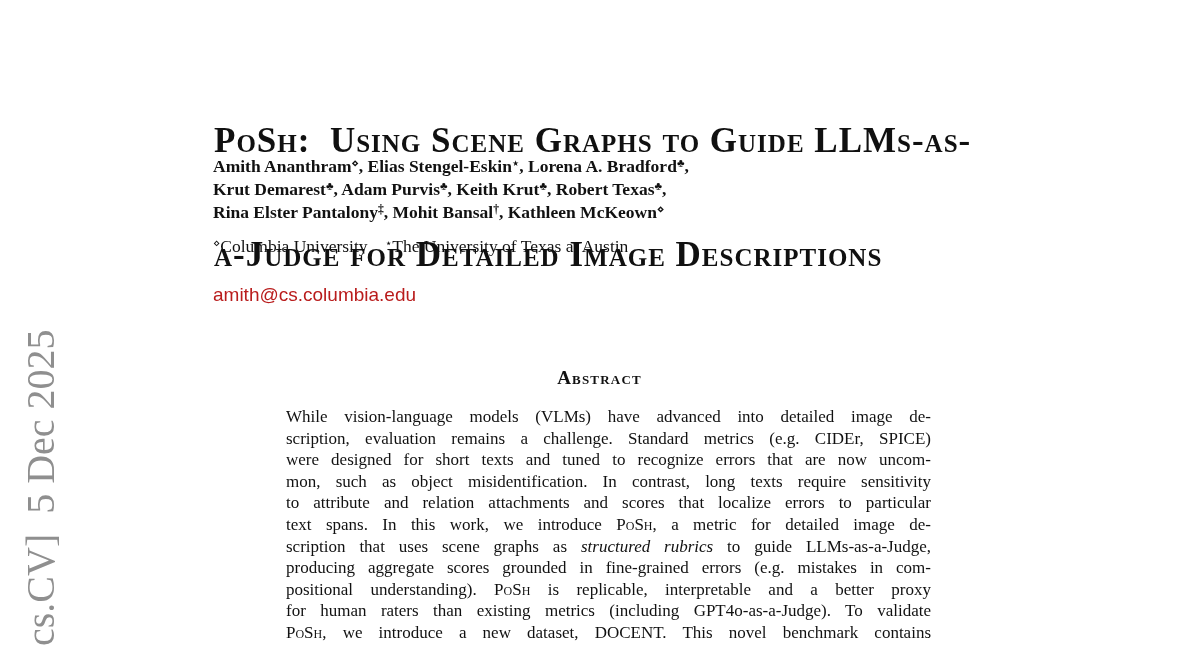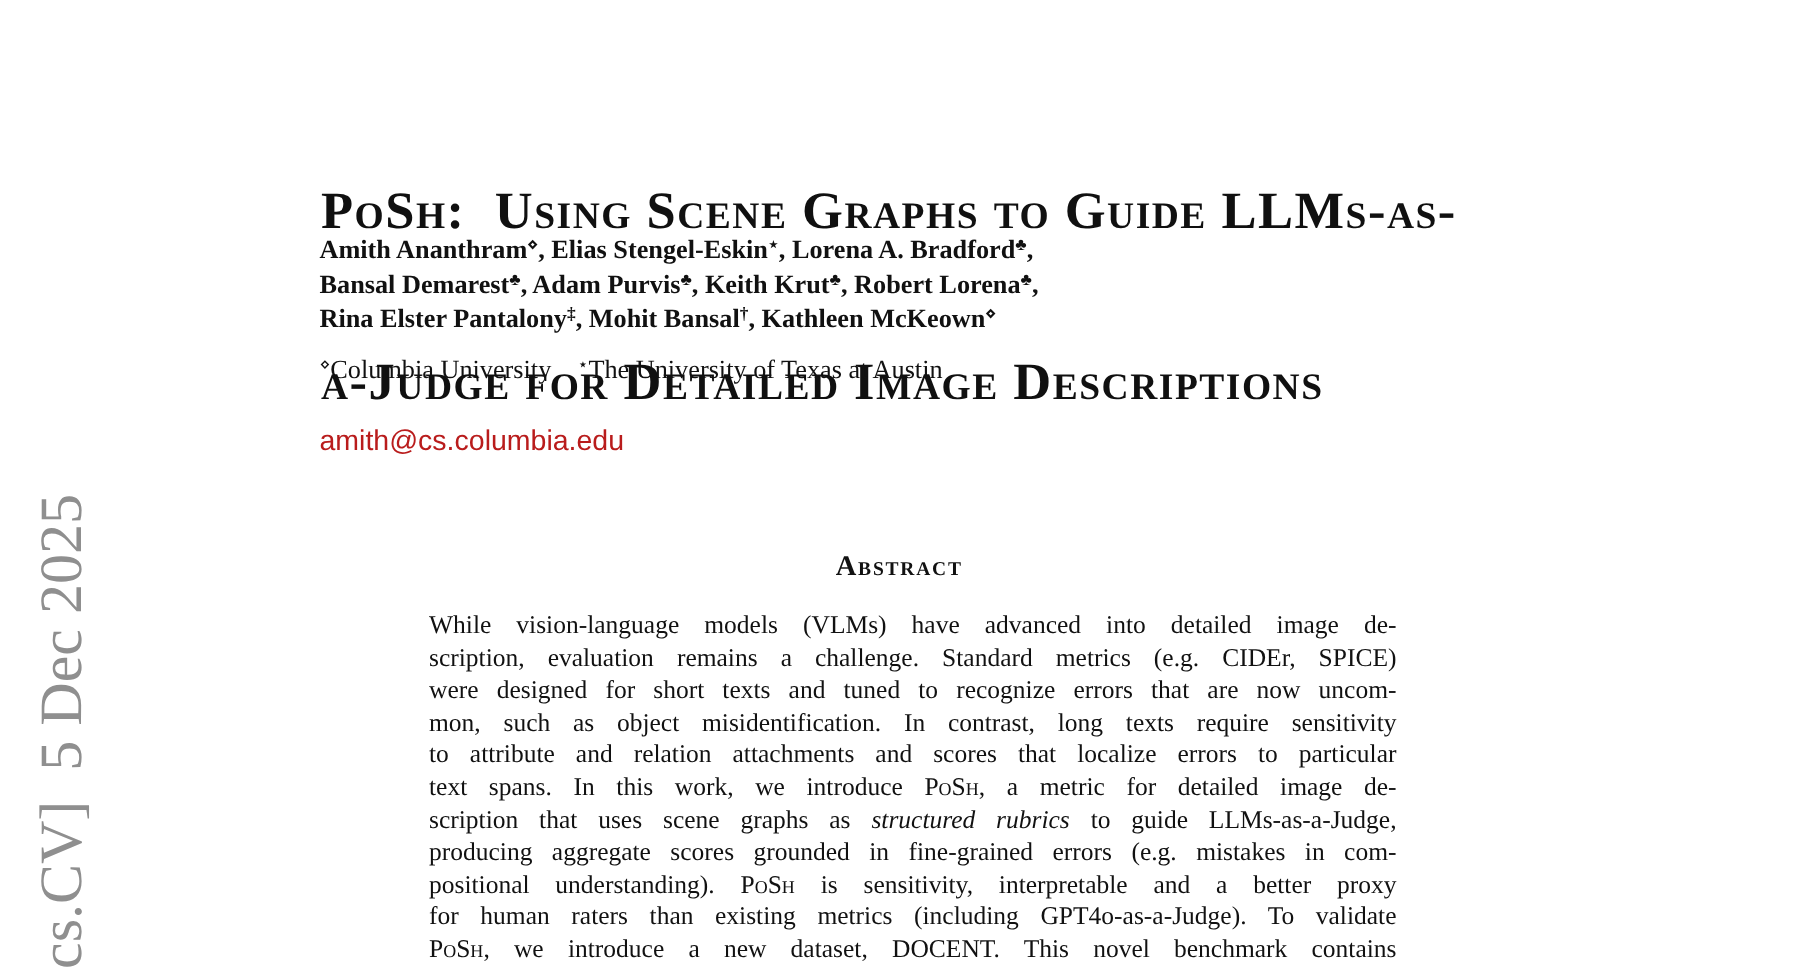--- a/index.html
+++ b/index.html
@@ -84,39 +84,39 @@
 
   <div class="watermark">cs.CV]  5 Dec 2025</div>
 
   <div class="title">
     <div class="title-line">PoSh:  Using Scene Graphs to Guide LLMs-as-</div>
     <div class="title-line">a-Judge for Detailed Image Descriptions</div>
   </div>
 
   <div class="authors">
     <div class="author-line"><span>Amith Ananthram</span><span class="sup">⋄</span><span>, Elias Stengel-Eskin</span><span class="sup">⋆</span><span>, Lorena A. Bradford</span><span class="sup">♣</span><span>,</span></div>
-    <div class="author-line"><span>Bansal Demarest</span><span class="sup">♣</span><span>, Adam Purvis</span><span class="sup">♣</span><span>, Keith Krut</span><span class="sup">♣</span><span>, Robert Lorena</span><span class="sup">♣</span><span>,</span></div>
+    <div class="author-line"><span>Krut Demarest</span><span class="sup">♣</span><span>, Adam Purvis</span><span class="sup">♣</span><span>, Keith Krut</span><span class="sup">♣</span><span>, Robert Texas</span><span class="sup">♣</span><span>,</span></div>
     <div class="author-line"><span>Rina Elster Pantalony</span><span class="sup">‡</span><span>, Mohit Bansal</span><span class="sup">†</span><span>, Kathleen McKeown</span><span class="sup">⋄</span></div>
   </div>
 
   <div class="affils">
     <div class="affil-line"><span class="sup">⋄</span><span>Columbia University</span><span>    </span><span class="sup">⋆</span><span>The University of Texas at Austin</span></div>
   </div>
 
   <div class="email">amith@cs.columbia.edu</div>
 
   <div class="abstract-head">Abstract</div>
 
   <div class="abstract">
     <div class="abs-line"><span>While vision-language models (VLMs) have advanced into detailed image de-</span></div>
     <div class="abs-line"><span>scription, evaluation remains a challenge. Standard metrics (e.g. CIDEr, SPICE)</span></div>
     <div class="abs-line"><span>were designed for short texts and tuned to recognize errors that are now uncom-</span></div>
     <div class="abs-line"><span>mon, such as object misidentification. In contrast, long texts require sensitivity</span></div>
     <div class="abs-line"><span>to attribute and relation attachments and scores that localize errors to particular</span></div>
     <div class="abs-line"><span>text spans. In this work, we introduce </span><span class="sc">PoSh</span><span>, a metric for detailed image de-</span></div>
     <div class="abs-line"><span>scription that uses scene graphs as </span><span class="it">structured rubrics</span><span> to guide LLMs-as-a-Judge,</span></div>
     <div class="abs-line"><span>producing aggregate scores grounded in fine-grained errors (e.g. mistakes in com-</span></div>
-    <div class="abs-line"><span>positional understanding). </span><span class="sc">PoSh</span><span> is sensitivity, interpretable and a better proxy</span></div>
+    <div class="abs-line"><span>positional understanding). </span><span class="sc">PoSh</span><span> is replicable, interpretable and a better proxy</span></div>
     <div class="abs-line"><span>for human raters than existing metrics (including GPT4o-as-a-Judge). To validate</span></div>
     <div class="abs-line"><span class="sc">PoSh</span><span>, we introduce a new dataset, DOCENT. This novel benchmark contains</span></div>
   </div>
 
 </div>
 
 </body></html>

